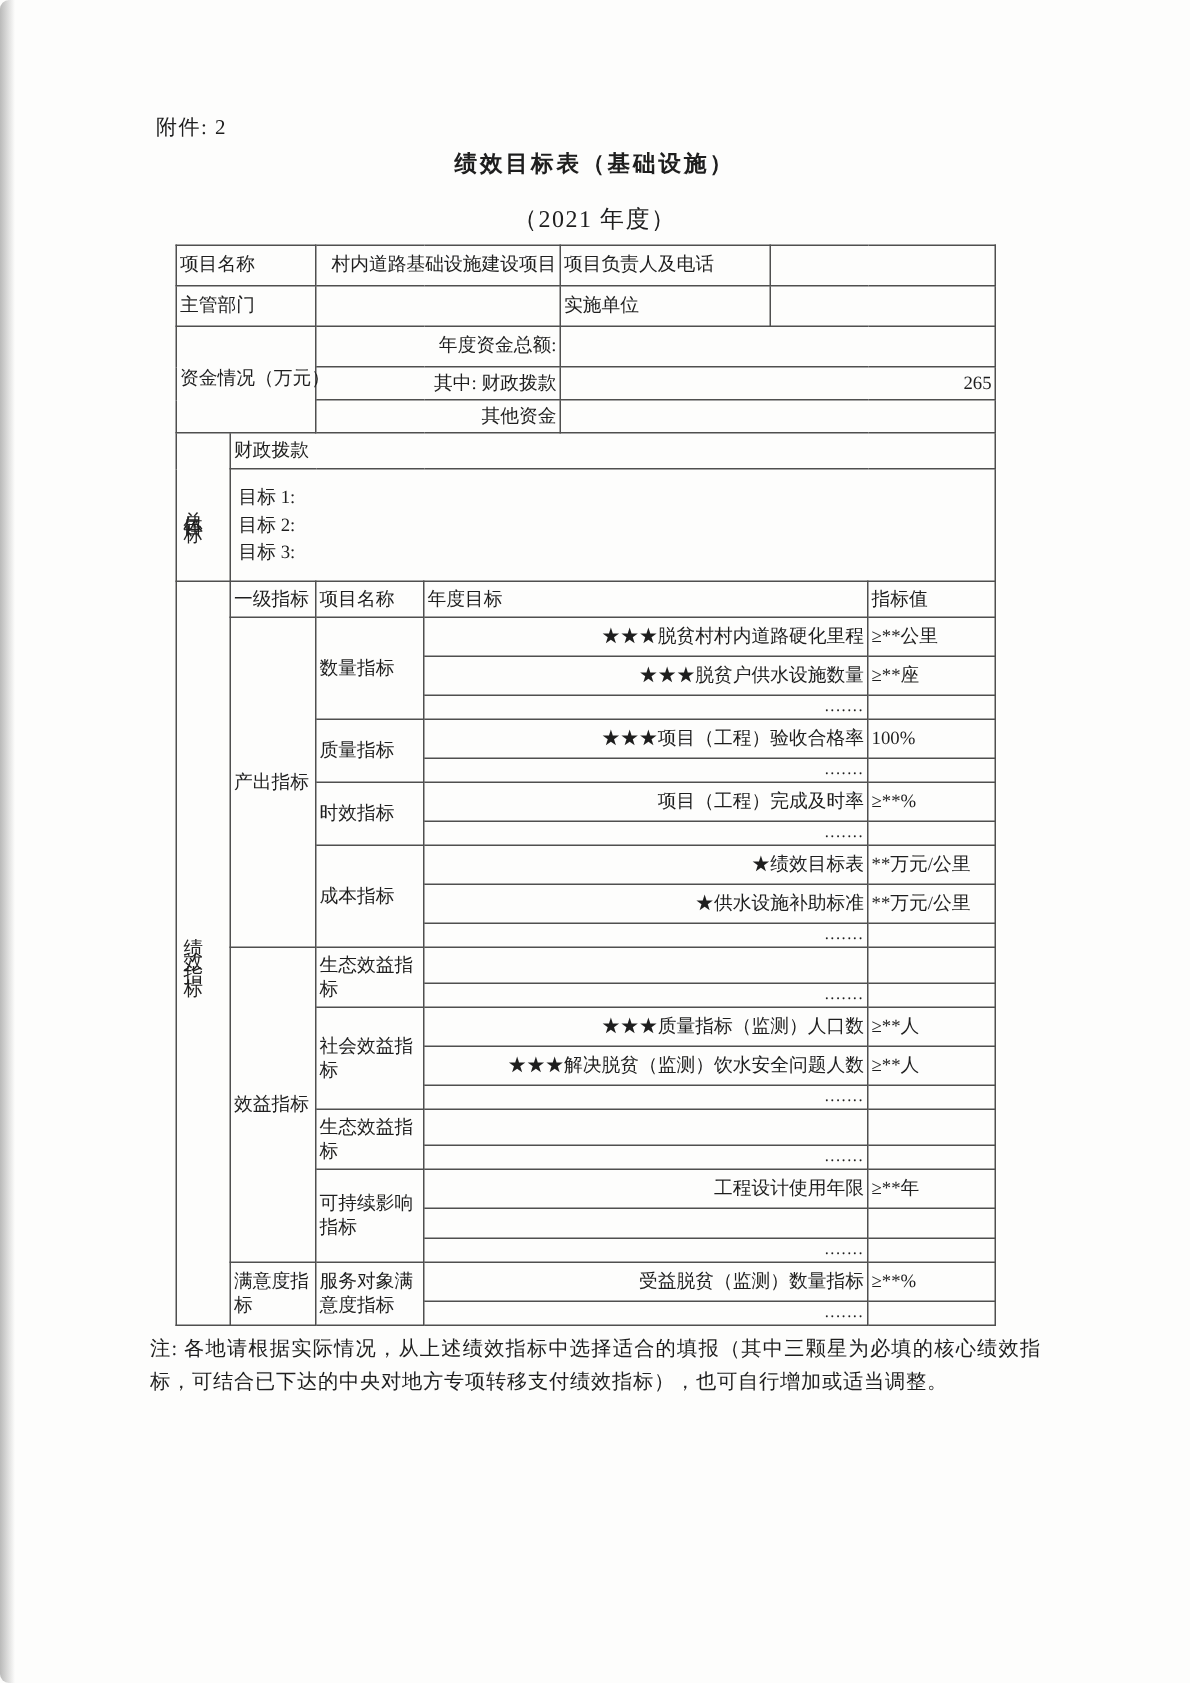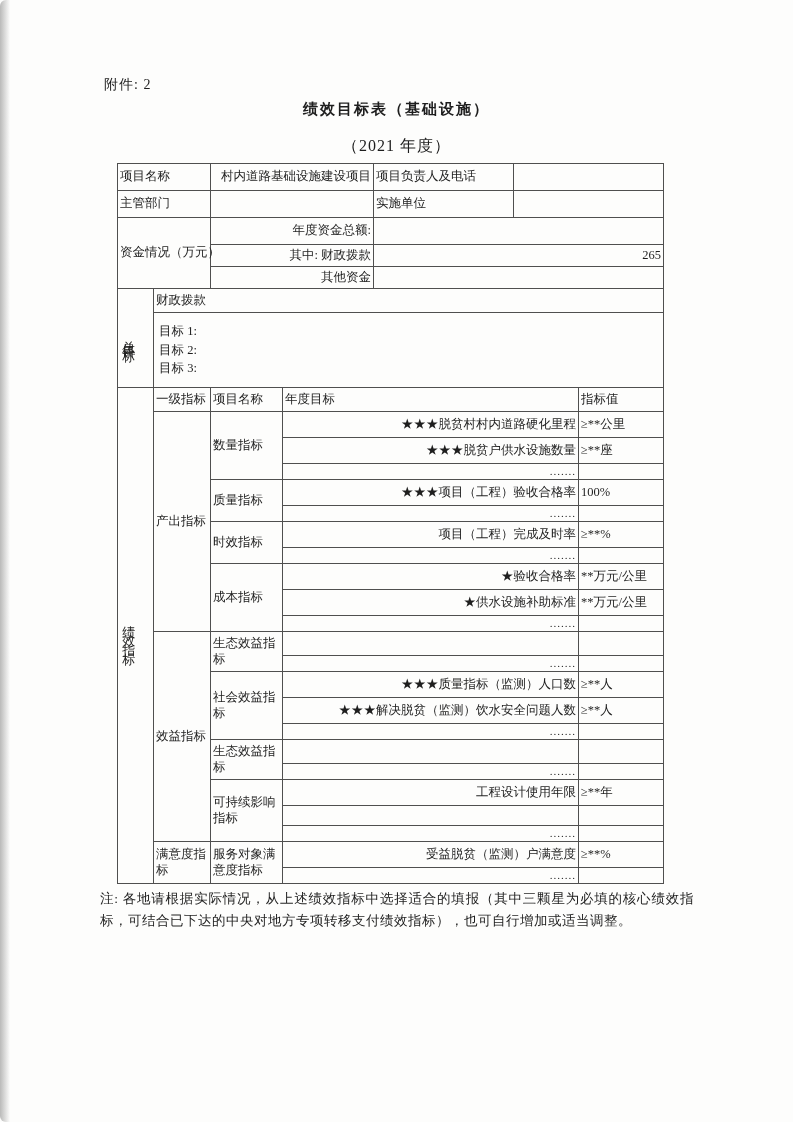--- a/index.html
+++ b/index.html
@@ -151,21 +151,21 @@
       <td rowspan="2" class="c">时效指标</td>
       <td colspan="3" class="l">项目（工程）完成及时率</td>
       <td class="c">≥**%</td>
     </tr>
     <tr class="h16">
       <td colspan="3" class="l dots">.......</td>
       <td class="c"></td>
     </tr>
     <tr class="h26">
       <td rowspan="3" class="c">成本指标</td>
-      <td colspan="3" class="l">★验收合格率</td>
+      <td colspan="3" class="l">★绩效目标表</td>
       <td class="c">**万元/公里</td>
     </tr>
     <tr class="h26">
       <td colspan="3" class="l">★供水设施补助标准</td>
       <td class="c">**万元/公里</td>
     </tr>
     <tr class="h16">
       <td colspan="3" class="l dots">.......</td>
       <td class="c"></td>
     </tr>
@@ -212,21 +212,21 @@
       <td class="c"></td>
     </tr>
     <tr class="h16">
       <td colspan="3" class="l dots">.......</td>
       <td class="c"></td>
     </tr>
 
     <tr class="h26">
       <td rowspan="2" class="c">满意度指标</td>
       <td rowspan="2" class="c">服务对象满意度指标</td>
-      <td colspan="3" class="l">受益脱贫（监测）户满意度</td>
+      <td colspan="3" class="l">受益脱贫（监测）数量指标</td>
       <td class="c">≥**%</td>
     </tr>
     <tr class="h16">
       <td colspan="3" class="l dots">.......</td>
       <td class="c"></td>
     </tr>
   </tbody>
 </table>
 
 <div class="note">注: 各地请根据实际情况，从上述绩效指标中选择适合的填报（其中三颗星为必填的核心绩效指标，可结合已下达的中央对地方专项转移支付绩效指标），也可自行增加或适当调整。</div>

